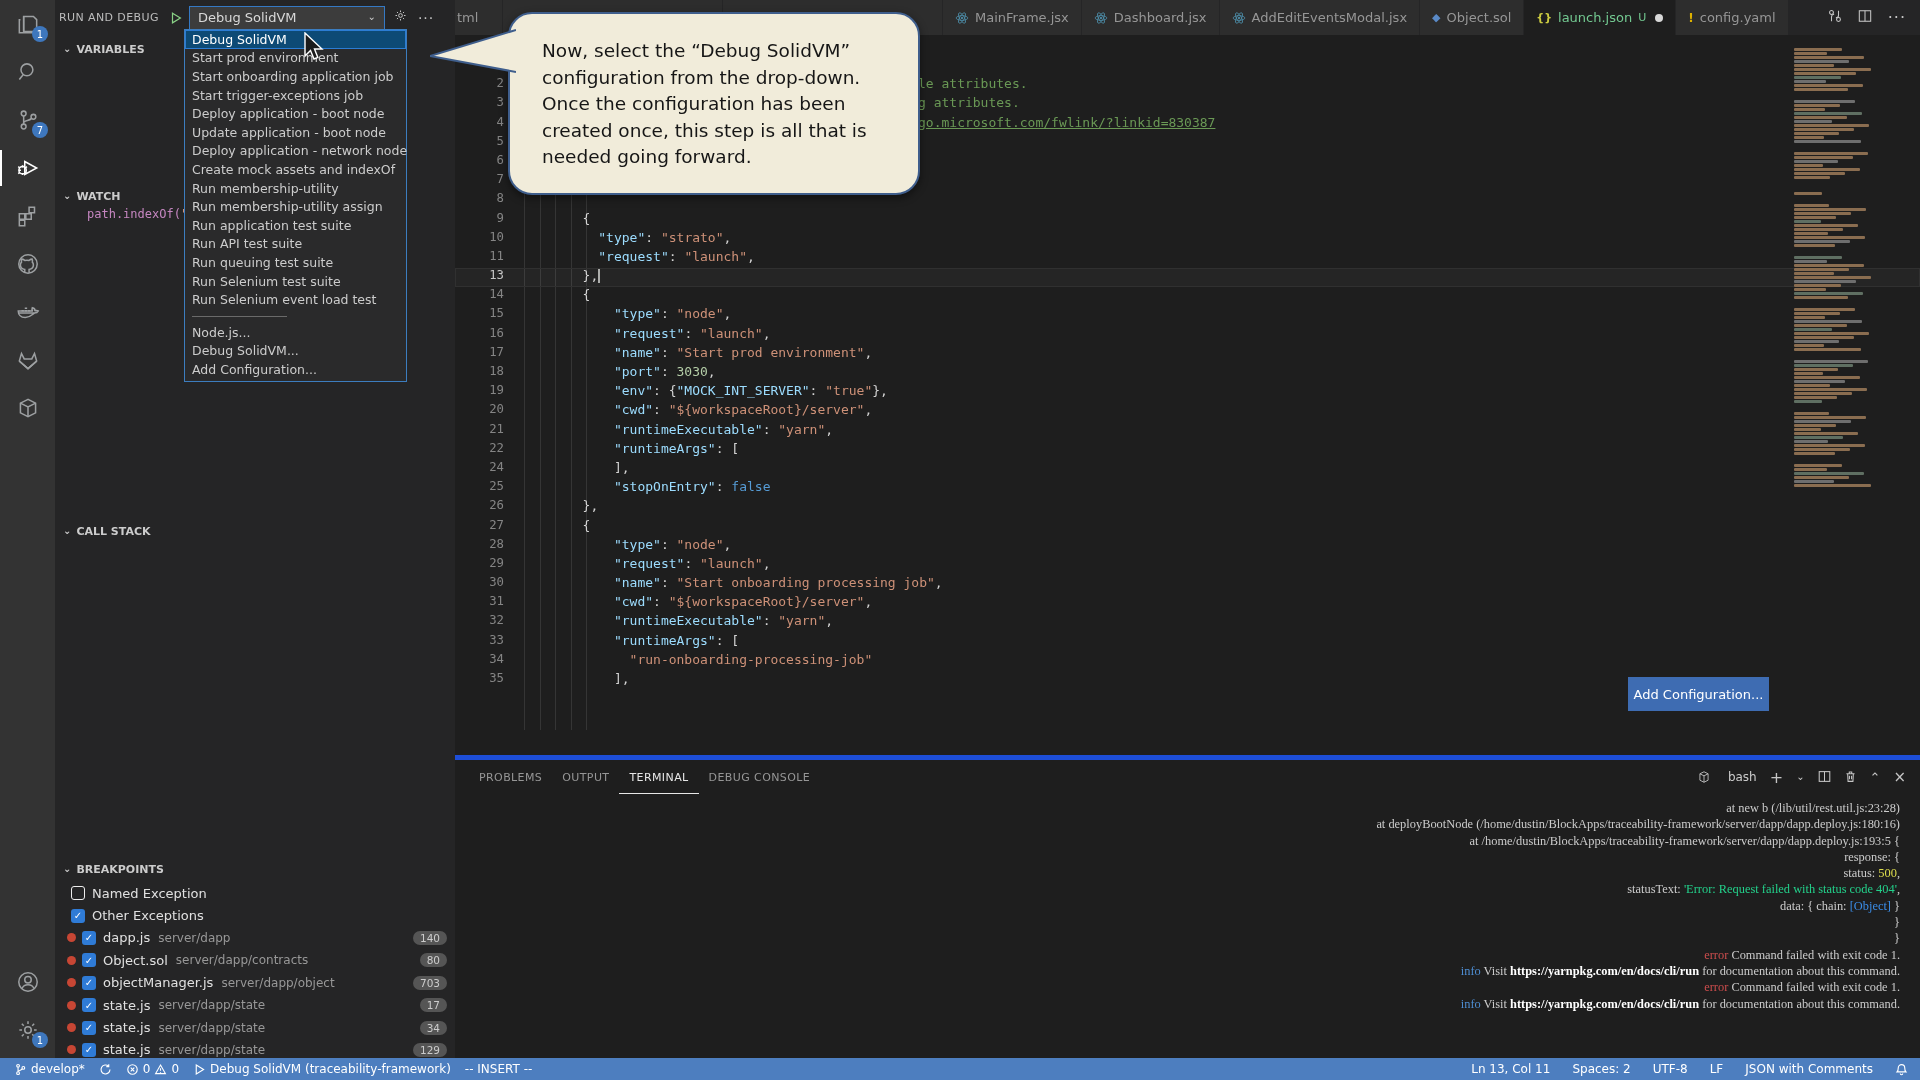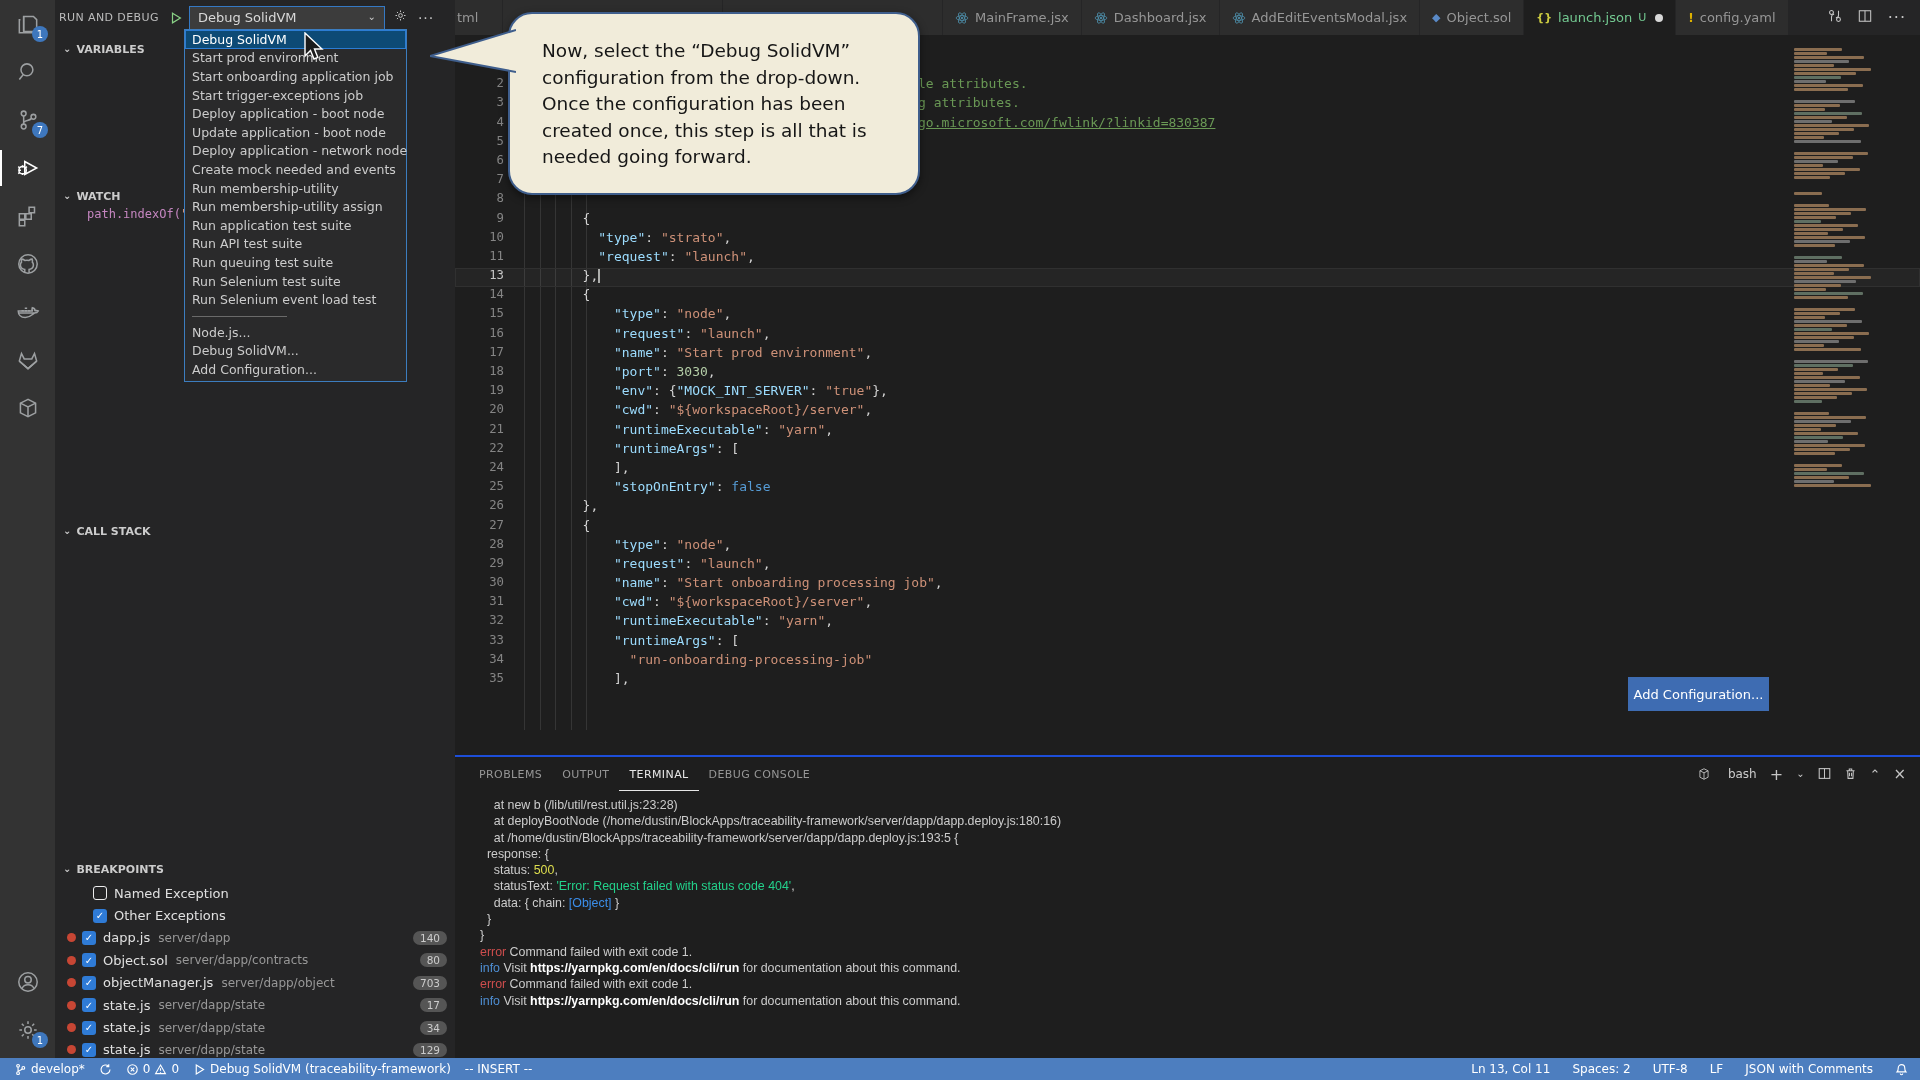--- a/index.html
+++ b/index.html
@@ -34,21 +34,21 @@
 
   
   #dropdown { position:absolute; left:129px; top:29px; width:223px; background:#2a2a2b; border:1px solid #3c7dbf; z-index:40; padding-bottom:2px; }
   .dd-item { height:18.6px; display:flex; align-items:center; padding-left:7px; font-size:12.5px; color:#cccccc; white-space:nowrap; }
   .dd-item.sel { background:#0d4a75; outline:1px solid #2b7cd3; outline-offset:-1px; color:#ffffff; }
   .dd-sep { border-top:1px solid #6a6a6a; width:95px; margin:7px 0 6px 7px; }
 
   
   #bp-list { position:absolute; top:882px; left:0; right:0; bottom:0; overflow:hidden; }
   .bp-row { height:22.4px; display:flex; align-items:center; padding-left:12px; position:relative; }
-  .bp-row.exc { padding-left:38px; }
+  .bp-row.exc { padding-left:16px; }
   .bp-dot { width:9px; height:9px; border-radius:50%; background:#c74634; margin-right:6px; flex-shrink:0; }
   .bp-check { width:14px; height:14px; border-radius:3px; margin-right:7px; flex-shrink:0; }
   .bp-check.on { background:#2f7bd6; color:#fff; font-size:10px; display:flex; align-items:center; justify-content:center; }
   .bp-check.off { border:1.5px solid #ededed; background:transparent; }
   .bp-name { font-size:13px; color:#e0e0e0; }
   .bp-path { font-size:12px; color:#989898; margin-left:8px; }
   .bp-badge { position:absolute; right:8px; background:#555; color:#ccc; font-size:10.5px; border-radius:8px; padding:1px 7px; }
 
   
   #main { position:absolute; left:455px; top:0; right:0; height:1058px; background:#1e1e1e; }
@@ -77,28 +77,28 @@
   .seg-c { color:#6a9955; } .seg-l { color:#6a9955; text-decoration:underline; }
   .caret { display:inline-block; width:2px; height:15px; background:#aeafad; vertical-align:text-bottom; }
 
   #minimap { position:absolute; top:40px; right:46px; width:80px; }
   .mm-bar { height:3px; margin-bottom:1px; border-radius:1px; }
 
   #add-config-btn { position:absolute; left:1173px; top:677px; width:141px; height:34px; background:#3e6cb2; color:#ffffff;
                     font-size:13px; display:flex; align-items:center; justify-content:center; z-index:6; }
 
   
-  #panel { position:absolute; left:0; right:0; top:755px; bottom:0; background:#1e1e1e; border-top:2px solid #1d4ed8; }
+  #panel { position:absolute; left:0; right:0; top:755px; bottom:0; background:#1e1e1e; border-top:5px solid #1d4ed8; }
   #panel-tabs { height:34px; display:flex; align-items:center; padding-left:14px; }
   .ptab { font-size:11px; color:#969696; letter-spacing:.4px; padding:0 10px; height:34px; display:flex; align-items:center; }
   .ptab.active { color:#e7e7e7; box-shadow:inset 0 -1px 0 #e7e7e7; }
   #panel-actions { margin-left:auto; display:flex; align-items:center; gap:13px; padding-right:14px; color:#c5c5c5; }
   #shell-label { font-size:12px; color:#cccccc; margin-left:4px; }
   #terminal { position:absolute; top:40px; left:25px; right:20px; bottom:2px; overflow:hidden; }
-  .tline { font-family:Liberation Sans, sans-serif; font-size:12.4px; line-height:16.3px; white-space:pre; }
+  .tline { font-family:Liberation Serif, serif; font-size:12.4px; line-height:16.3px; white-space:pre;text-align:right; }
   .tl-f { color:#cccccc; } .tl-m { color:#767676; } .tl-r { color:#cd4d4d; } .tl-b { color:#4e8ed3; }
   .tl-y { color:#dede4e; } .tl-g { color:#23d18b; } .tl-o { color:#3b8eea; }
   .tl-w { color:#ffffff; font-weight:bold; }
 
   
   #statusbar { position:absolute; left:0; right:0; bottom:0; height:22px; background:#4d7ebf; color:#ffffff;
                display:flex; align-items:center; font-size:12px; z-index:20; }
   .sb-item { display:flex; align-items:center; gap:4px; margin-left:14px; white-space:nowrap;justify-content:space-between; }
   #sb-right { margin-left:auto; display:flex; align-items:center; }
   #sb-right .sb-item { margin-left:22px; }
@@ -289,21 +289,21 @@
     </div>
 
   <div id="dropdown">
       <div class="dd-item sel">Debug SolidVM</div>
       <div class="dd-item">Start prod environment</div>
       <div class="dd-item">Start onboarding application job</div>
       <div class="dd-item">Start trigger-exceptions job</div>
       <div class="dd-item">Deploy application - boot node</div>
       <div class="dd-item">Update application - boot node</div>
       <div class="dd-item">Deploy application - network node</div>
-      <div class="dd-item">Create mock needed and events</div>
+      <div class="dd-item">Create mock assets and indexOf</div>
       <div class="dd-item">Run membership-utility</div>
       <div class="dd-item">Run membership-utility assign</div>
       <div class="dd-item">Run application test suite</div>
       <div class="dd-item">Run API test suite</div>
       <div class="dd-item">Run queuing test suite</div>
       <div class="dd-item">Run Selenium test suite</div>
       <div class="dd-item">Run Selenium event load test</div>
       <div class="dd-sep"></div>
       <div class="dd-item">Node.js...</div>
       <div class="dd-item">Debug SolidVM...</div>

